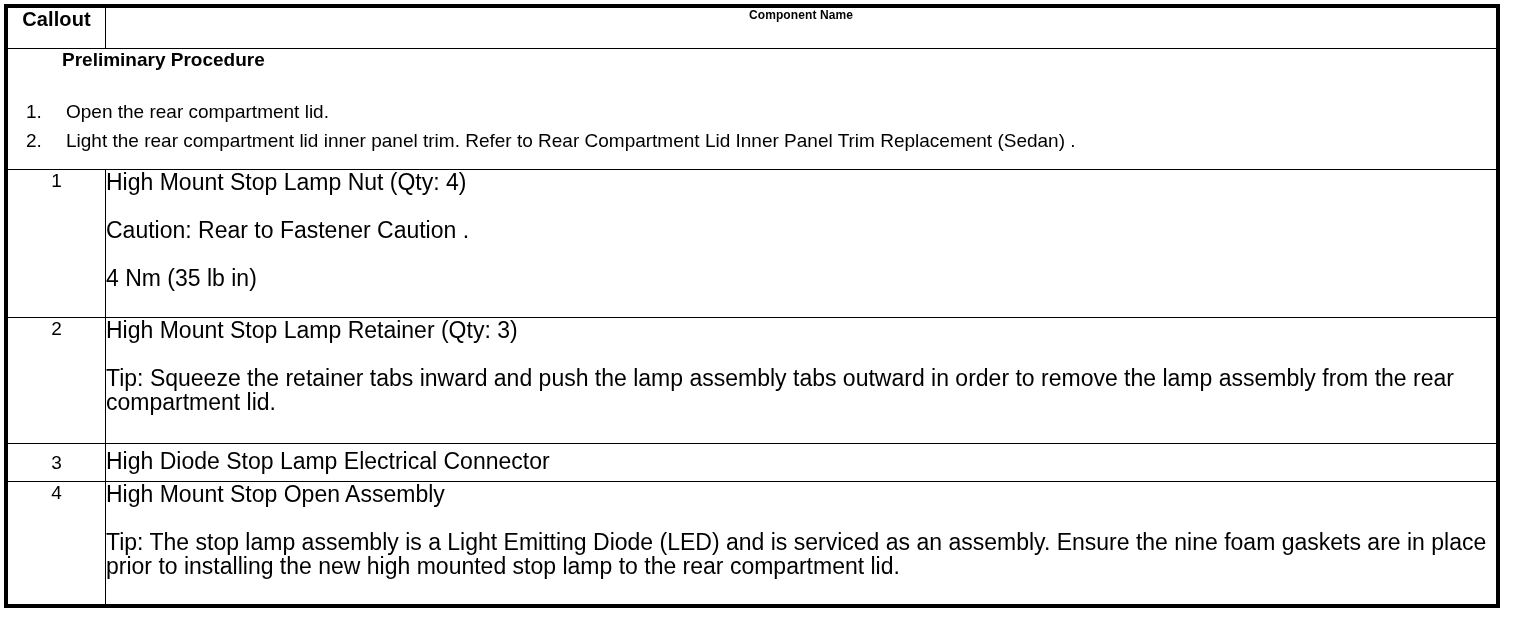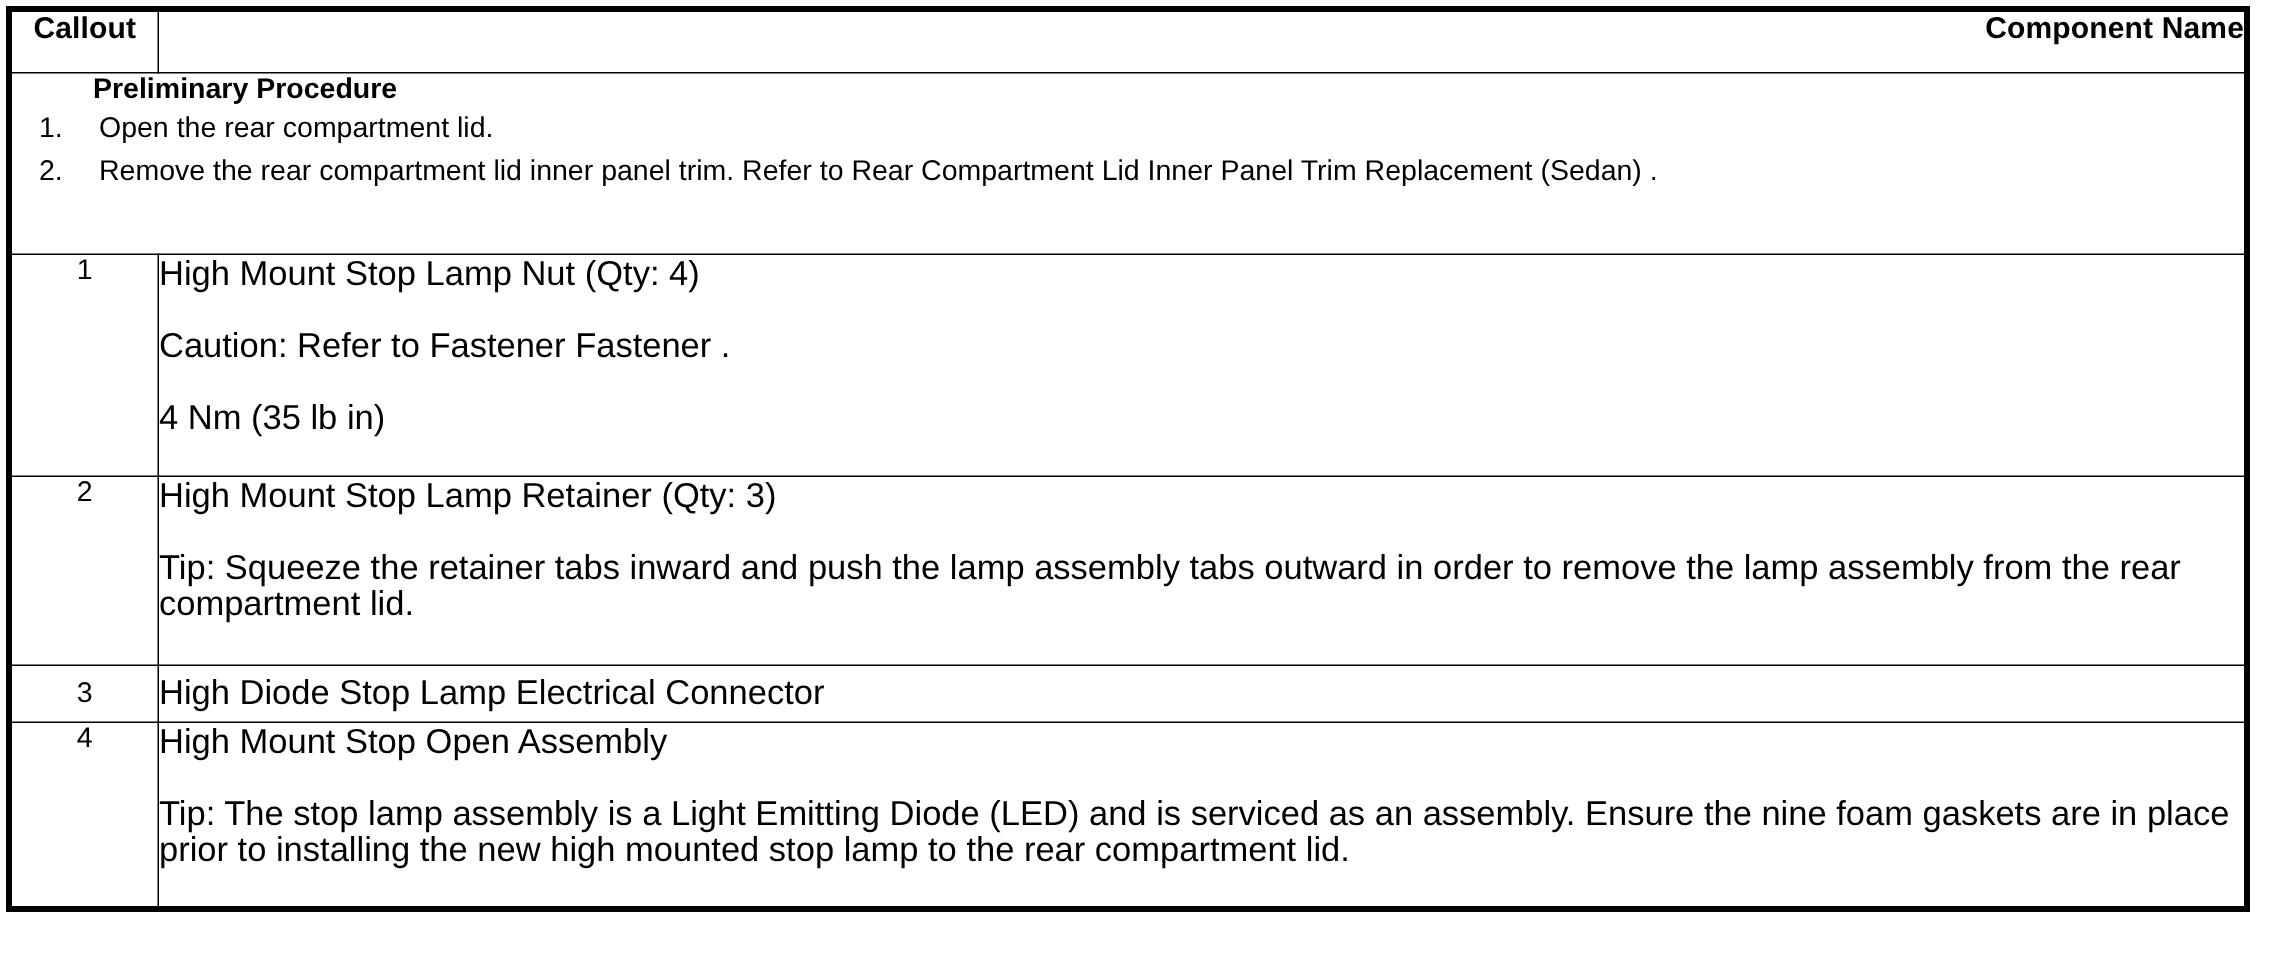--- a/index.html
+++ b/index.html
@@ -45,37 +45,38 @@
     width: 97px;
     height: 40px;
     text-align: center;
     vertical-align: middle;
     font-weight: bold;
     font-size: 20px;
     border-bottom: 3px solid #000000;
     letter-spacing: 0.1px;
   }
   .hdr-name {
-    text-align: right;
+    text-align: center;
     vertical-align: middle;
     font-weight: bold;
-    font-size: 20px;
+    font-size: 12px;
     border-bottom: 3px solid #000000;
     letter-spacing: 0.1px;
   }
 
   
   .prelim-cell {
     padding: 10px 8px 8px 8px;
     height: 120px;
   }
   .prelim-title {
     font-weight: bold;
     font-size: 19px;
     margin-left: 54px;
+    margin-bottom: 26px;
     line-height: 22px;
   }
   .prelim-list {
     margin: 0;
     padding: 0;
     list-style: none;
     font-size: 19px;
     line-height: 29px;
   }
   .prelim-list li {
@@ -136,32 +137,32 @@
       <tr>
         <td class="prelim-cell" colspan="2">
           <div class="prelim-title">Preliminary Procedure</div>
           <ol class="prelim-list">
             <li>
               <span class="num">1.</span>
               <span>Open the rear compartment lid.</span>
             </li>
             <li>
               <span class="num">2.</span>
-              <span>Remove the rear compartment lid inner panel trim. Refer to Rear Compartment Lid Inner Panel Trim Replacement (Sedan) .</span>
+              <span>Light the rear compartment lid inner panel trim. Refer to Rear Compartment Lid Inner Panel Trim Replacement (Sedan) .</span>
             </li>
           </ol>
         </td>
       </tr>
 
       <tr class="r1">
         <td class="callout-cell">1</td>
         <td class="name-cell">
           <div class="line">High Mount Stop Lamp Nut (Qty: 4)</div>
           <div class="gap"></div>
-          <div class="line"><b>Caution</b><span>: Refer to Fastener Fastener .</span></div>
+          <div class="line"><b>Caution</b><span>: Rear to Fastener Caution .</span></div>
           <div class="gap"></div>
           <div class="line"><b>4 Nm (35 lb in)</b></div>
         </td>
       </tr>
 
       <tr class="r2">
         <td class="callout-cell">2</td>
         <td class="name-cell">
           <div class="line">High Mount Stop Lamp Retainer (Qty: 3)</div>
           <div class="gap"></div>

